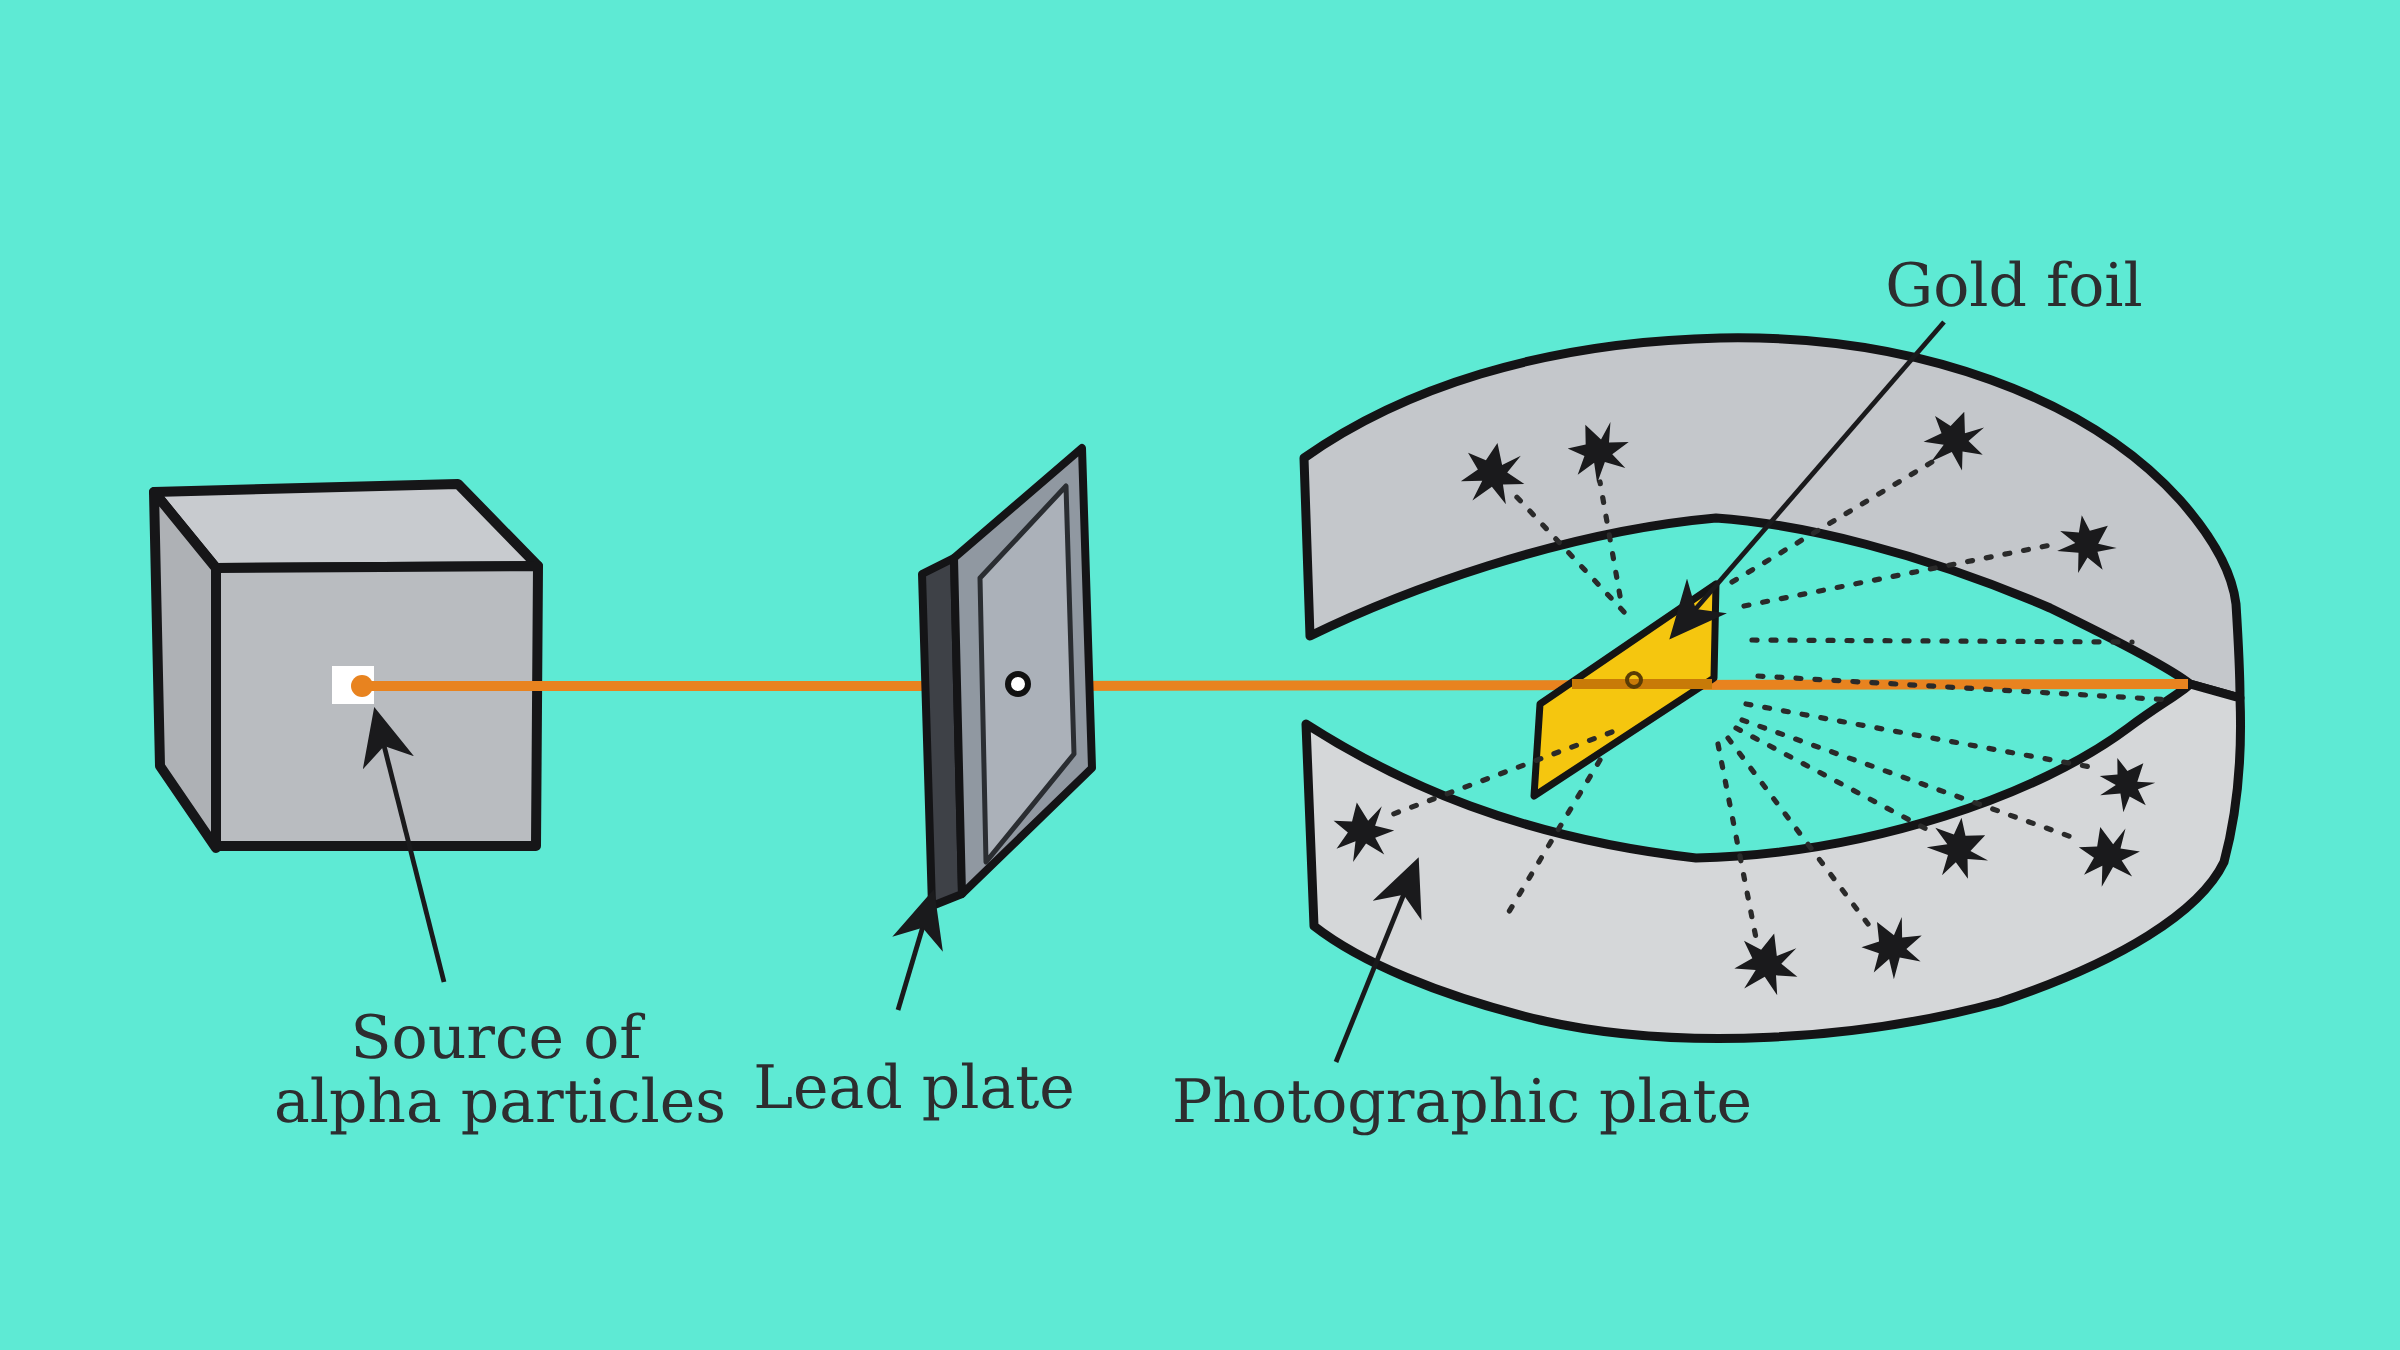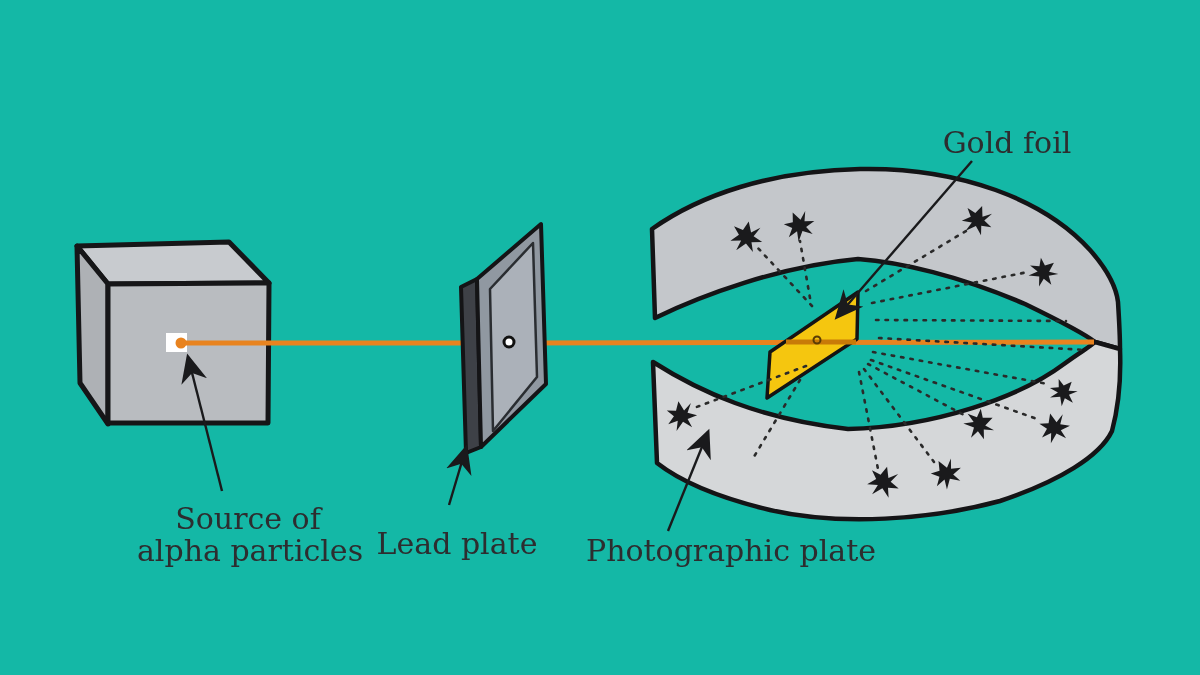--- a/index.html
+++ b/index.html
@@ -1,16 +1,16 @@
 <!DOCTYPE html>
 <html><head>
 <meta charset="utf-8">
 <style>
   html,body{margin:0;padding:0;background:#ffffff;}
-  .stage{position:relative;width:1200px;height:675px;background:#14b8a6;overflow:hidden;}
+  .stage{position:relative;width:1200px;height:675px;background:#5eead4;overflow:hidden;}
   svg{display:block;}
   text{font-family:"DejaVu Serif","Liberation Serif",serif;font-size:30px;}
 </style>
 </head>
 <body>
 
 <div class="stage">
 <svg id="diagram-svg" width="1200" height="675" viewBox="0 0 1200 675" xmlns="http://www.w3.org/2000/svg" xmlns:xlink="http://www.w3.org/1999/xlink">
 
   <defs>

